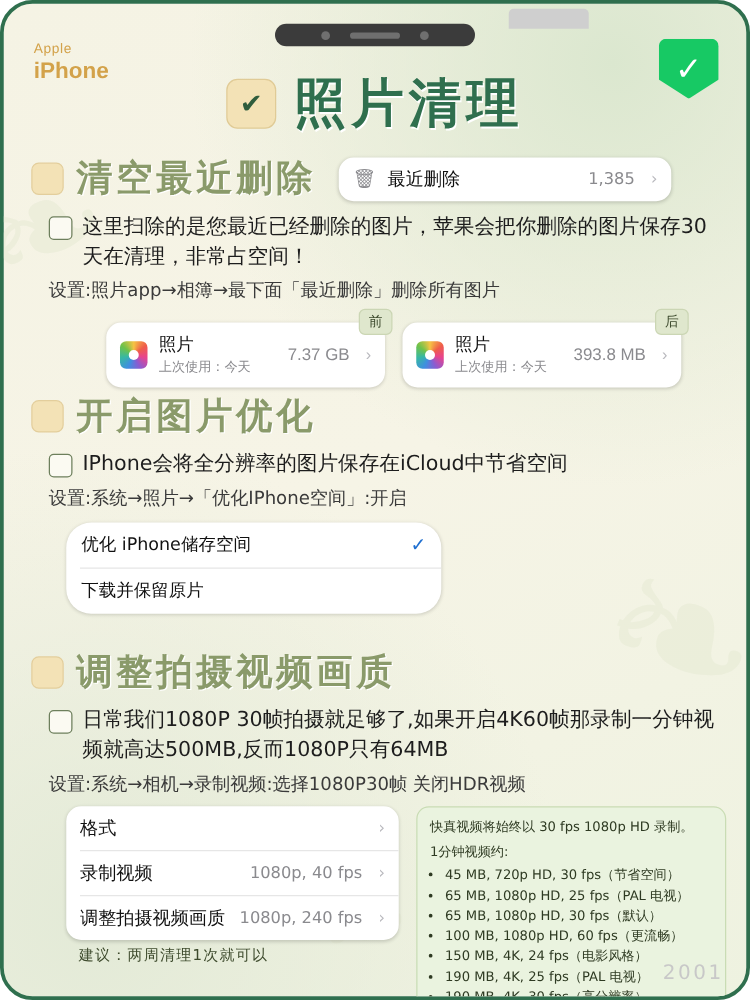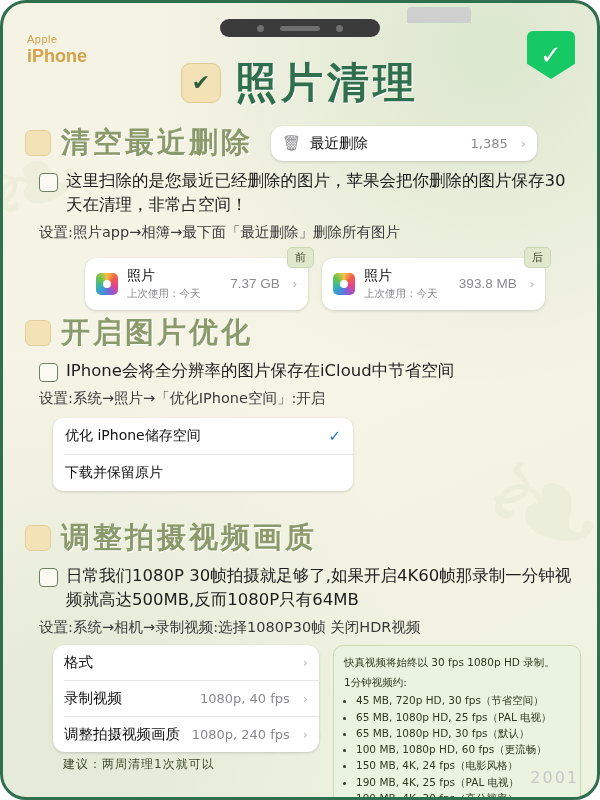--- a/index.html
+++ b/index.html
@@ -138,21 +138,21 @@
   .ba-row{
     display:flex;align-items:center;gap:9px;
     background:#ffffff;border-radius:12px;padding:9px 11px;
     box-shadow:0 1px 3px rgba(0,0,0,.16);
   }
   .ba-row .nm{font-size:14px;color:#111;}
   .ba-row .sub{font-size:10.5px;color:#8a8a8e;margin-top:2px;}
   .ba-row .sz{margin-left:auto;font-size:13.5px;color:#8a8a8e;}
 
   .opt-card{
-    margin:10px 0 0 28px;width:300px;background:#ffffff;border-radius:10px;
+    margin:10px 0 0 28px;width:300px;background:#ffffff;border-radius:20px;
     box-shadow:0 1px 3px rgba(0,0,0,.15);overflow:hidden;
   }
   .opt-row{
     display:flex;align-items:center;padding:9px 12px;
     font-size:14px;color:#111;
     font-family:"DejaVu Sans","Liberation Sans",sans-serif;
   }
   .opt-row .tick{margin-left:auto;color:#1f6fd0;font-size:15px;font-weight:bold;}
 
   

